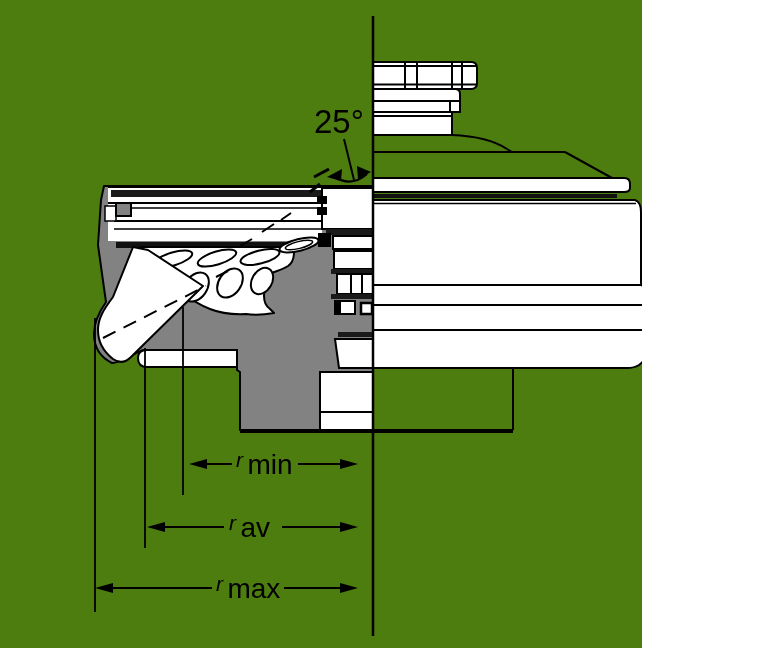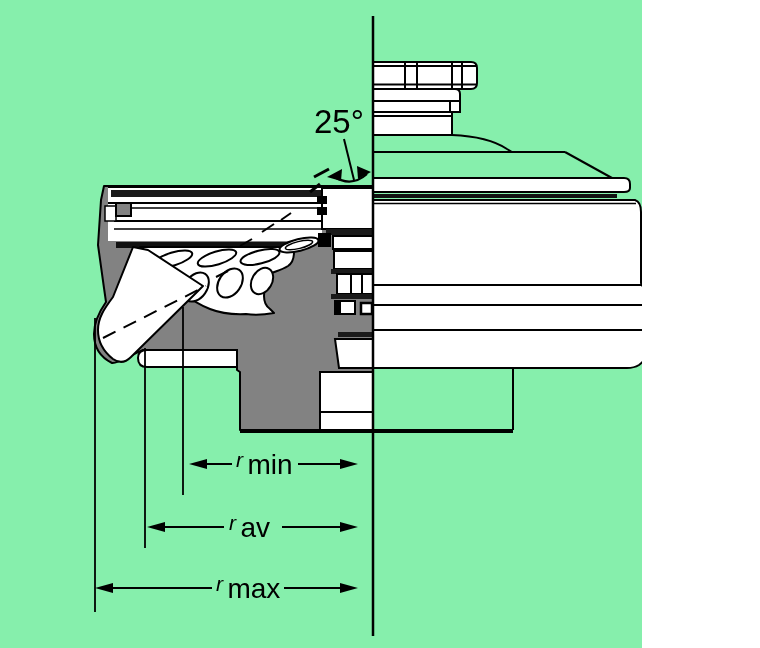--- a/index.html
+++ b/index.html
@@ -1,16 +1,16 @@
 <!DOCTYPE html>
 <html><head>
 <meta charset="utf-8">
 <style>
   html,body{margin:0;padding:0;background:#fff;}
-  .stage{width:642px;height:648px;background:#86efac;position:relative;overflow:hidden;
+  .stage{width:642px;height:648px;background:#4d7c0f;position:relative;overflow:hidden;
          font-family:"Liberation Sans", sans-serif;text-decoration:underline;}
   svg{display:block;}
   .dim-label{font-family:"Liberation Sans", sans-serif;fill:#000;}
   .dim-sym{font-style:italic;}
 </style>
 </head>
 <body>
 
 <div class="stage">
 <svg width="760" height="648" viewBox="0 0 760 648">

